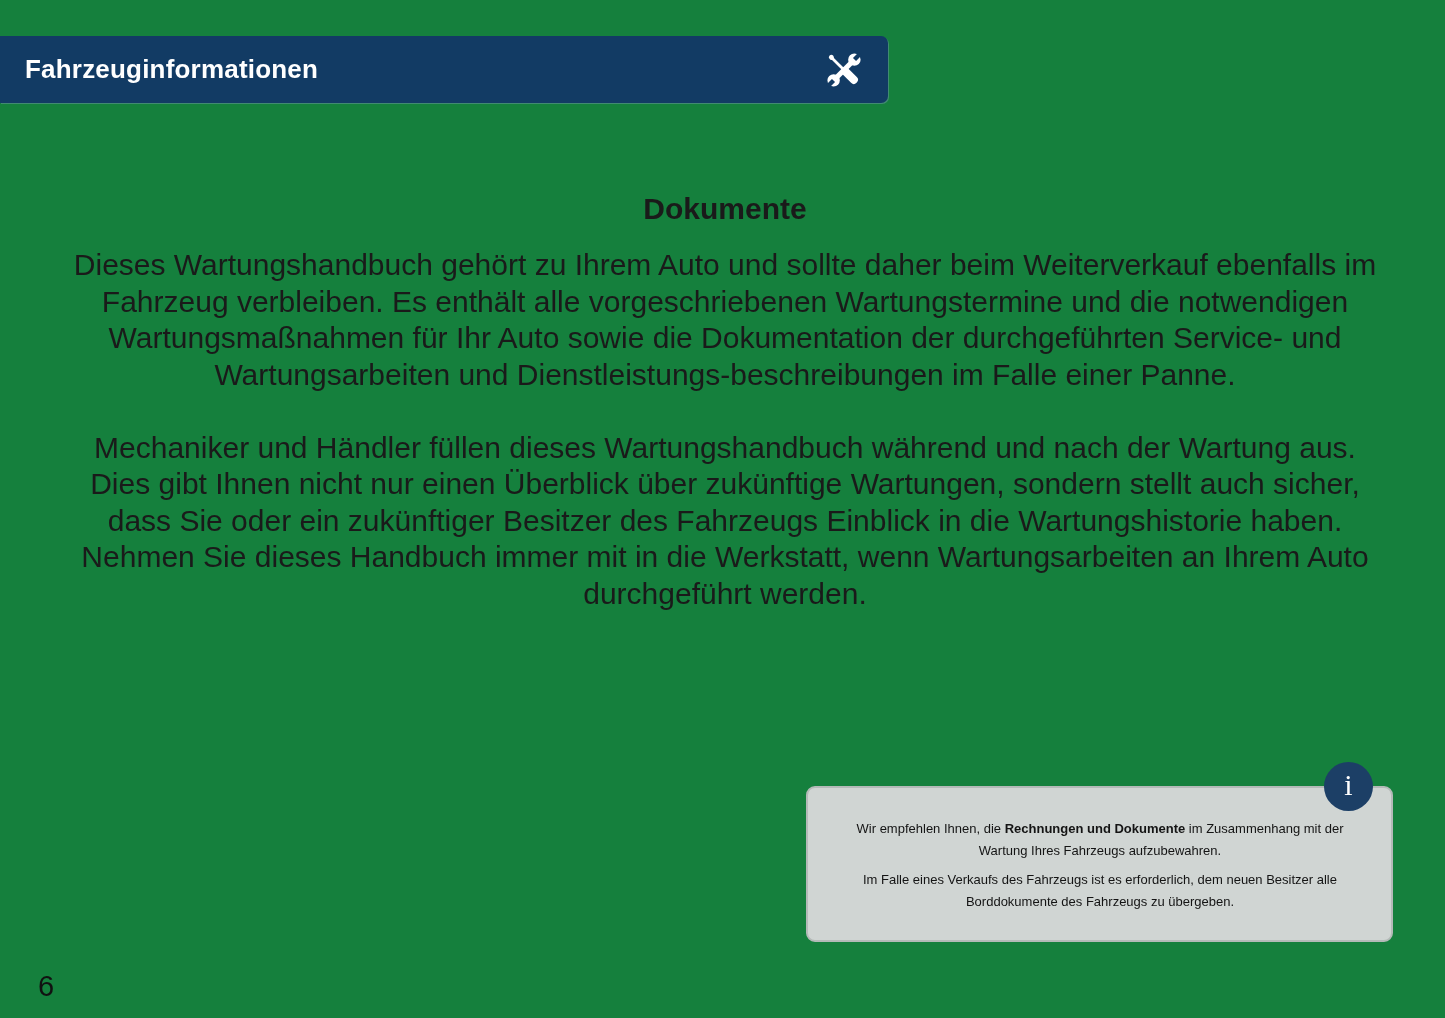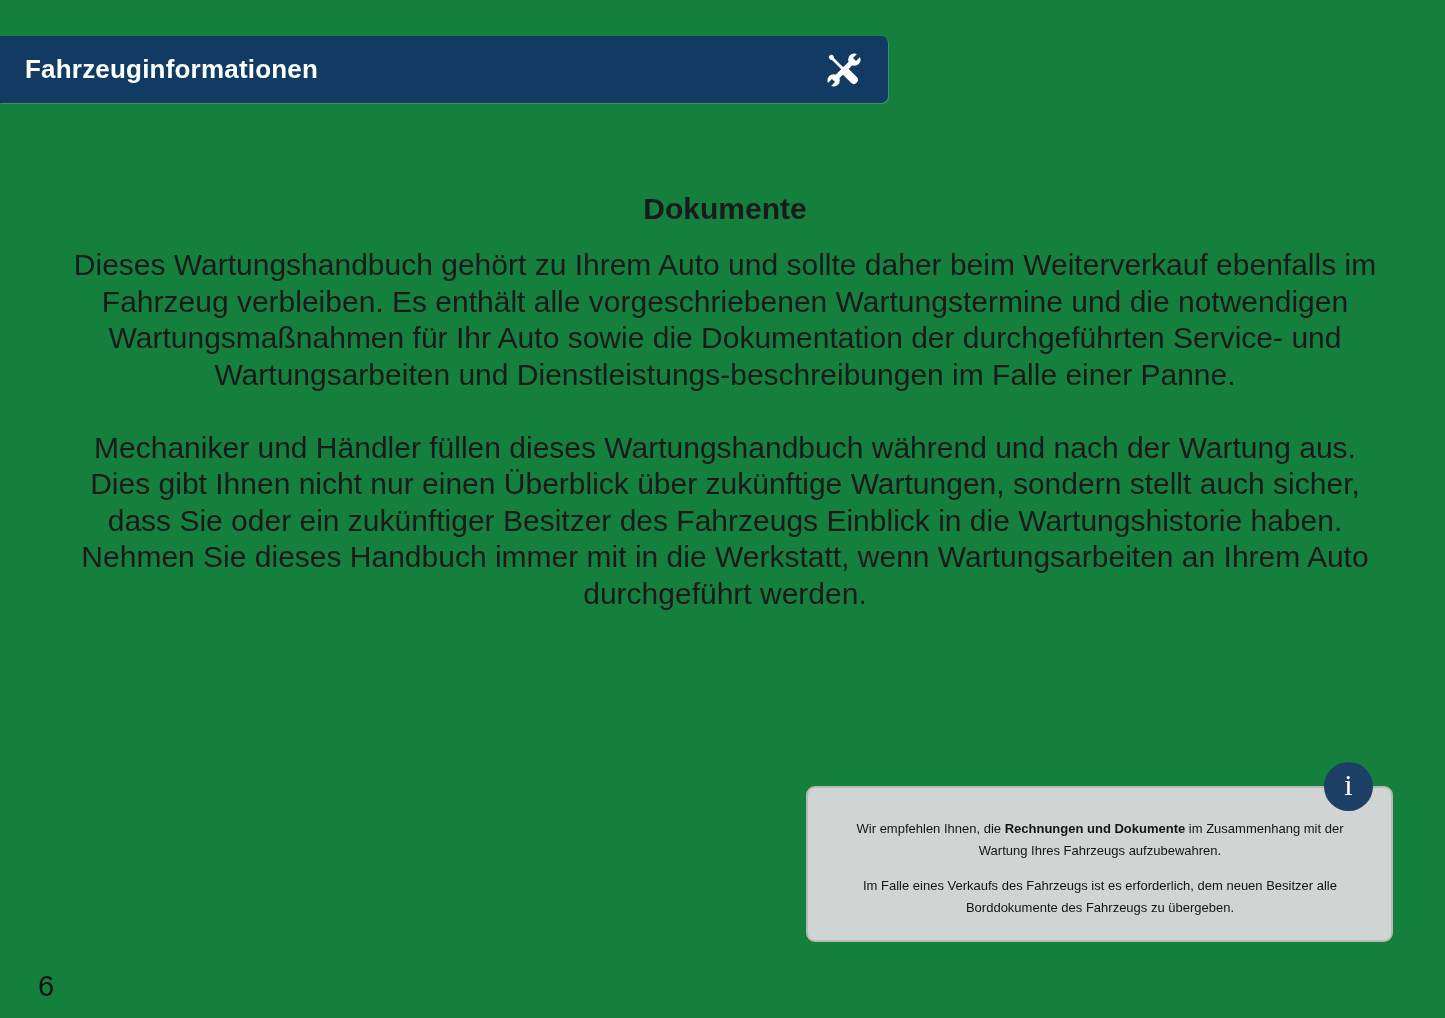--- a/index.html
+++ b/index.html
@@ -74,21 +74,21 @@
     background: #d0d5d3;
     border: 2px solid #b4bab8;
     border-radius: 9px;
     padding: 30px 22px 0 23px;
   }
   .info-box .note {
     font-size: 13px;
     line-height: 21.5px;
     color: #141414;
   }
-  .info-box .note + .note { margin-top: 14px; }
+  .info-box .note + .note { margin-top: 8px; }
   .info-box .bold { font-weight: 700; }
 
   .info-circle {
     position: absolute;
     left: 1324px;
     top: 762px;
     width: 49px;
     height: 49px;
     border-radius: 50%;
     background: #1c3f66;

